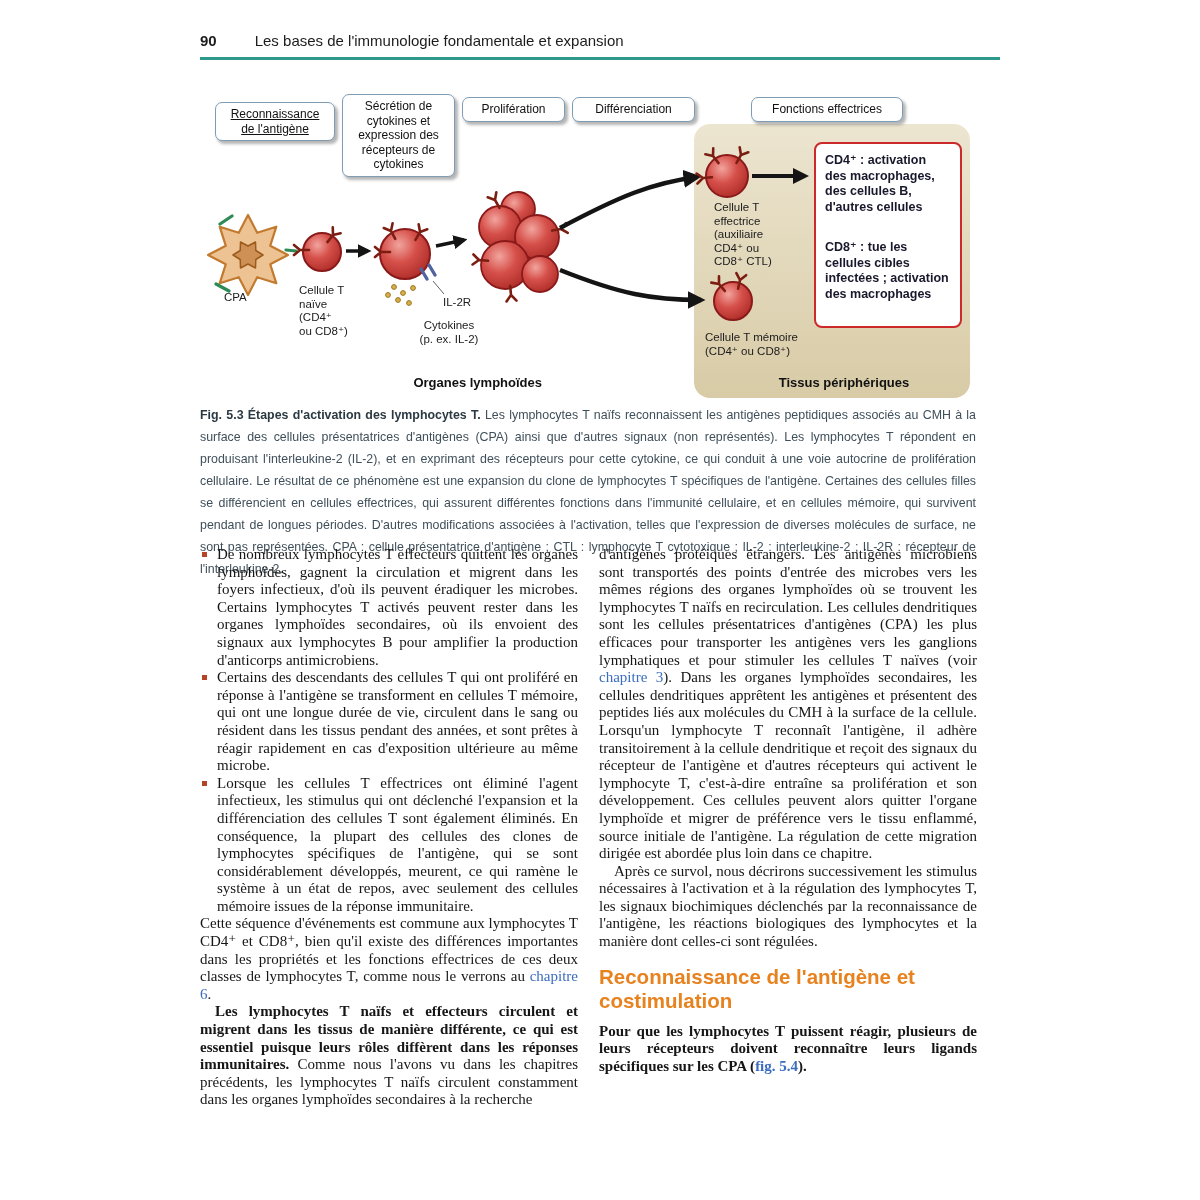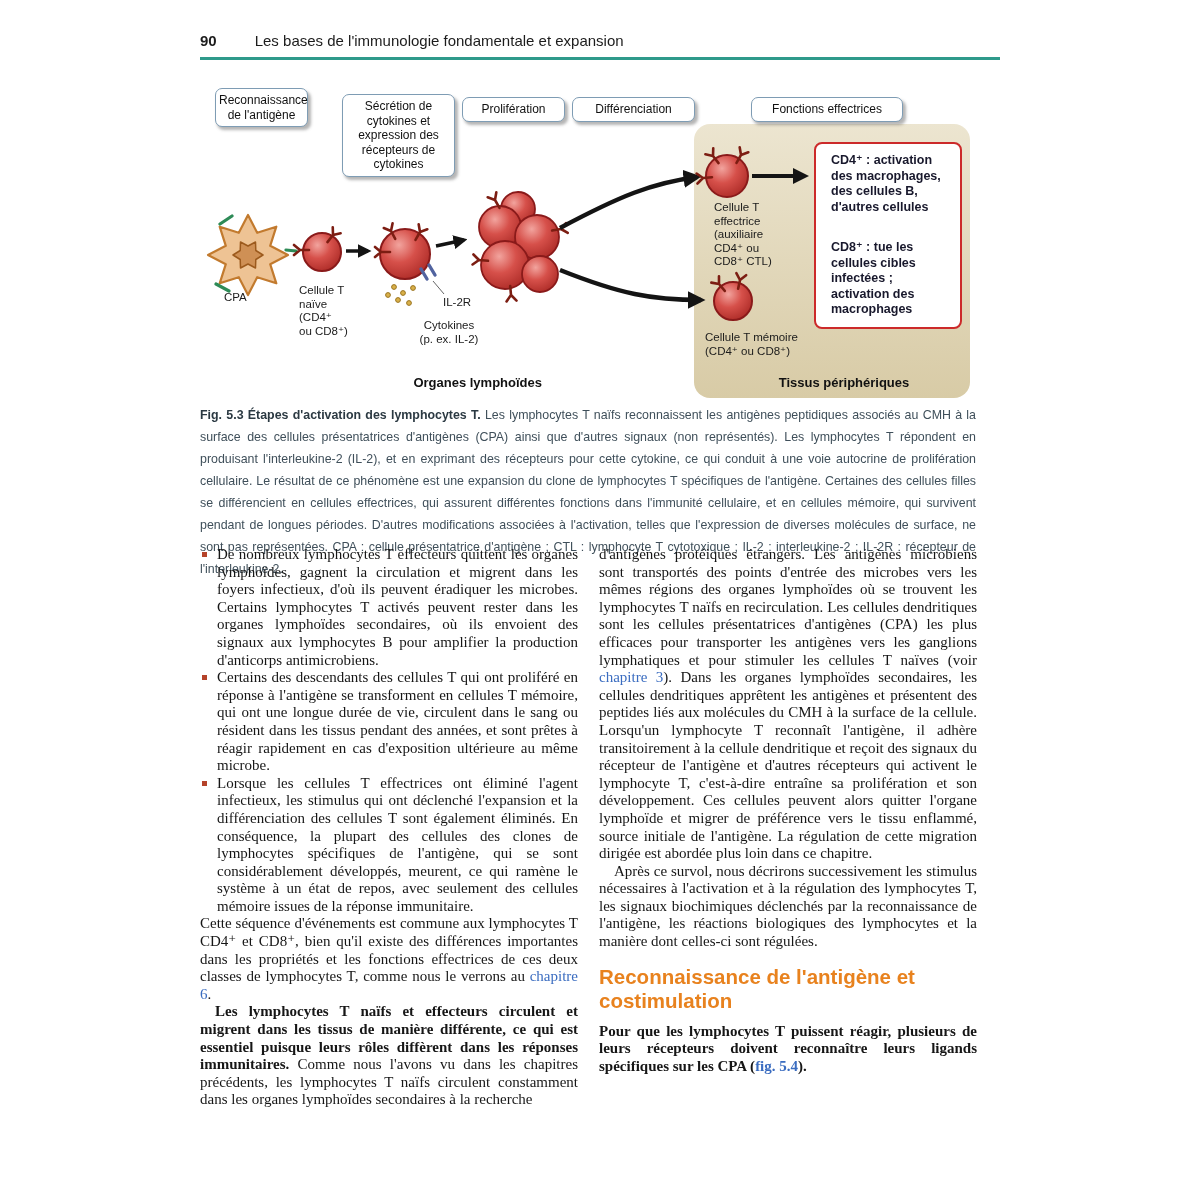--- a/index.html
+++ b/index.html
@@ -16,21 +16,21 @@
 
   
   .figure { position:absolute; left:200px; top:88px; width:770px; height:316px; }
   .beige { position:absolute; left:494px; top:36px; width:276px; height:274px; border-radius:16px;
            background:linear-gradient(180deg,var(--beige_top,#ece5d0),var(--beige_bottom,#d8cba6)); }
   .fig-svg { position:absolute; left:0; top:0; pointer-events:none; }
   .stage-box { position:absolute; background:#fff; border:1px solid #7e9cb4; border-radius:7px;
                box-shadow:2.5px 3px 3px rgba(90,90,90,.45); text-align:center; padding:4px 3px;
                font-size:12px; line-height:14.5px; color:#111; white-space:pre-line; }
   .redbox { position:absolute; left:614px; top:54px; width:148px; min-height:186px; background:#fff;
-            border:2.5px solid var(--red_border,#cc2a2a); border-radius:8px; padding:9px 15px;
+            border:2.5px solid var(--red_border,#cc2a2a); border-radius:8px; padding:9px 9px;
             font-weight:bold; font-size:12.5px; line-height:15.5px; color:#18182c; }
   .redbox p + p { margin-top:25px; }
   .cell-label { position:absolute; font-size:11.5px; line-height:13.5px; color:#1b1b1b; white-space:pre-line; }
   .zone-label { position:absolute; font-weight:bold; font-size:13px; color:#111; text-align:center; }
 
   
   .caption { position:absolute; left:200px; top:404px; width:776px;
              font-size:12.4px; line-height:22px; color:var(--caption_text,#3f4f5a); text-align:justify; }
   .caption .b { font-weight:bold; color:#2b3942; }
 
@@ -142,21 +142,21 @@
 
       <path d="M552,88 L605,88" stroke="#141414" stroke-width="4" fill="none" marker-end="url(#ah)"></path>
 
       <g>
         <circle cx="533" cy="213" r="19" fill="url(#tg)" stroke="#8a1a1a" stroke-width="2"></circle>
         <use href="#rcp" transform="translate(519,196) rotate(-40)"></use>
         <use href="#rcp" transform="translate(540,192) rotate(12)"></use>
       </g>
     </svg>
 
-    <div class="stage-box" style="left:15px;top:0;width:93px;">Reconnaissance
+    <div class="stage-box" style="left:15px;top:14px;width:120px;text-decoration:underline;">Reconnaissance
 de l'antigène</div>
     <div class="stage-box" style="left:142px;top:6px;width:113px;">Sécrétion de
 cytokines et
 expression des
 récepteurs de
 cytokines</div>
     <div class="stage-box" style="left:262px;top:9px;width:103px;">Prolifération</div>
     <div class="stage-box" style="left:372px;top:9px;width:123px;">Différenciation</div>
     <div class="stage-box" style="left:551px;top:9px;width:152px;">Fonctions effectrices</div>
 

